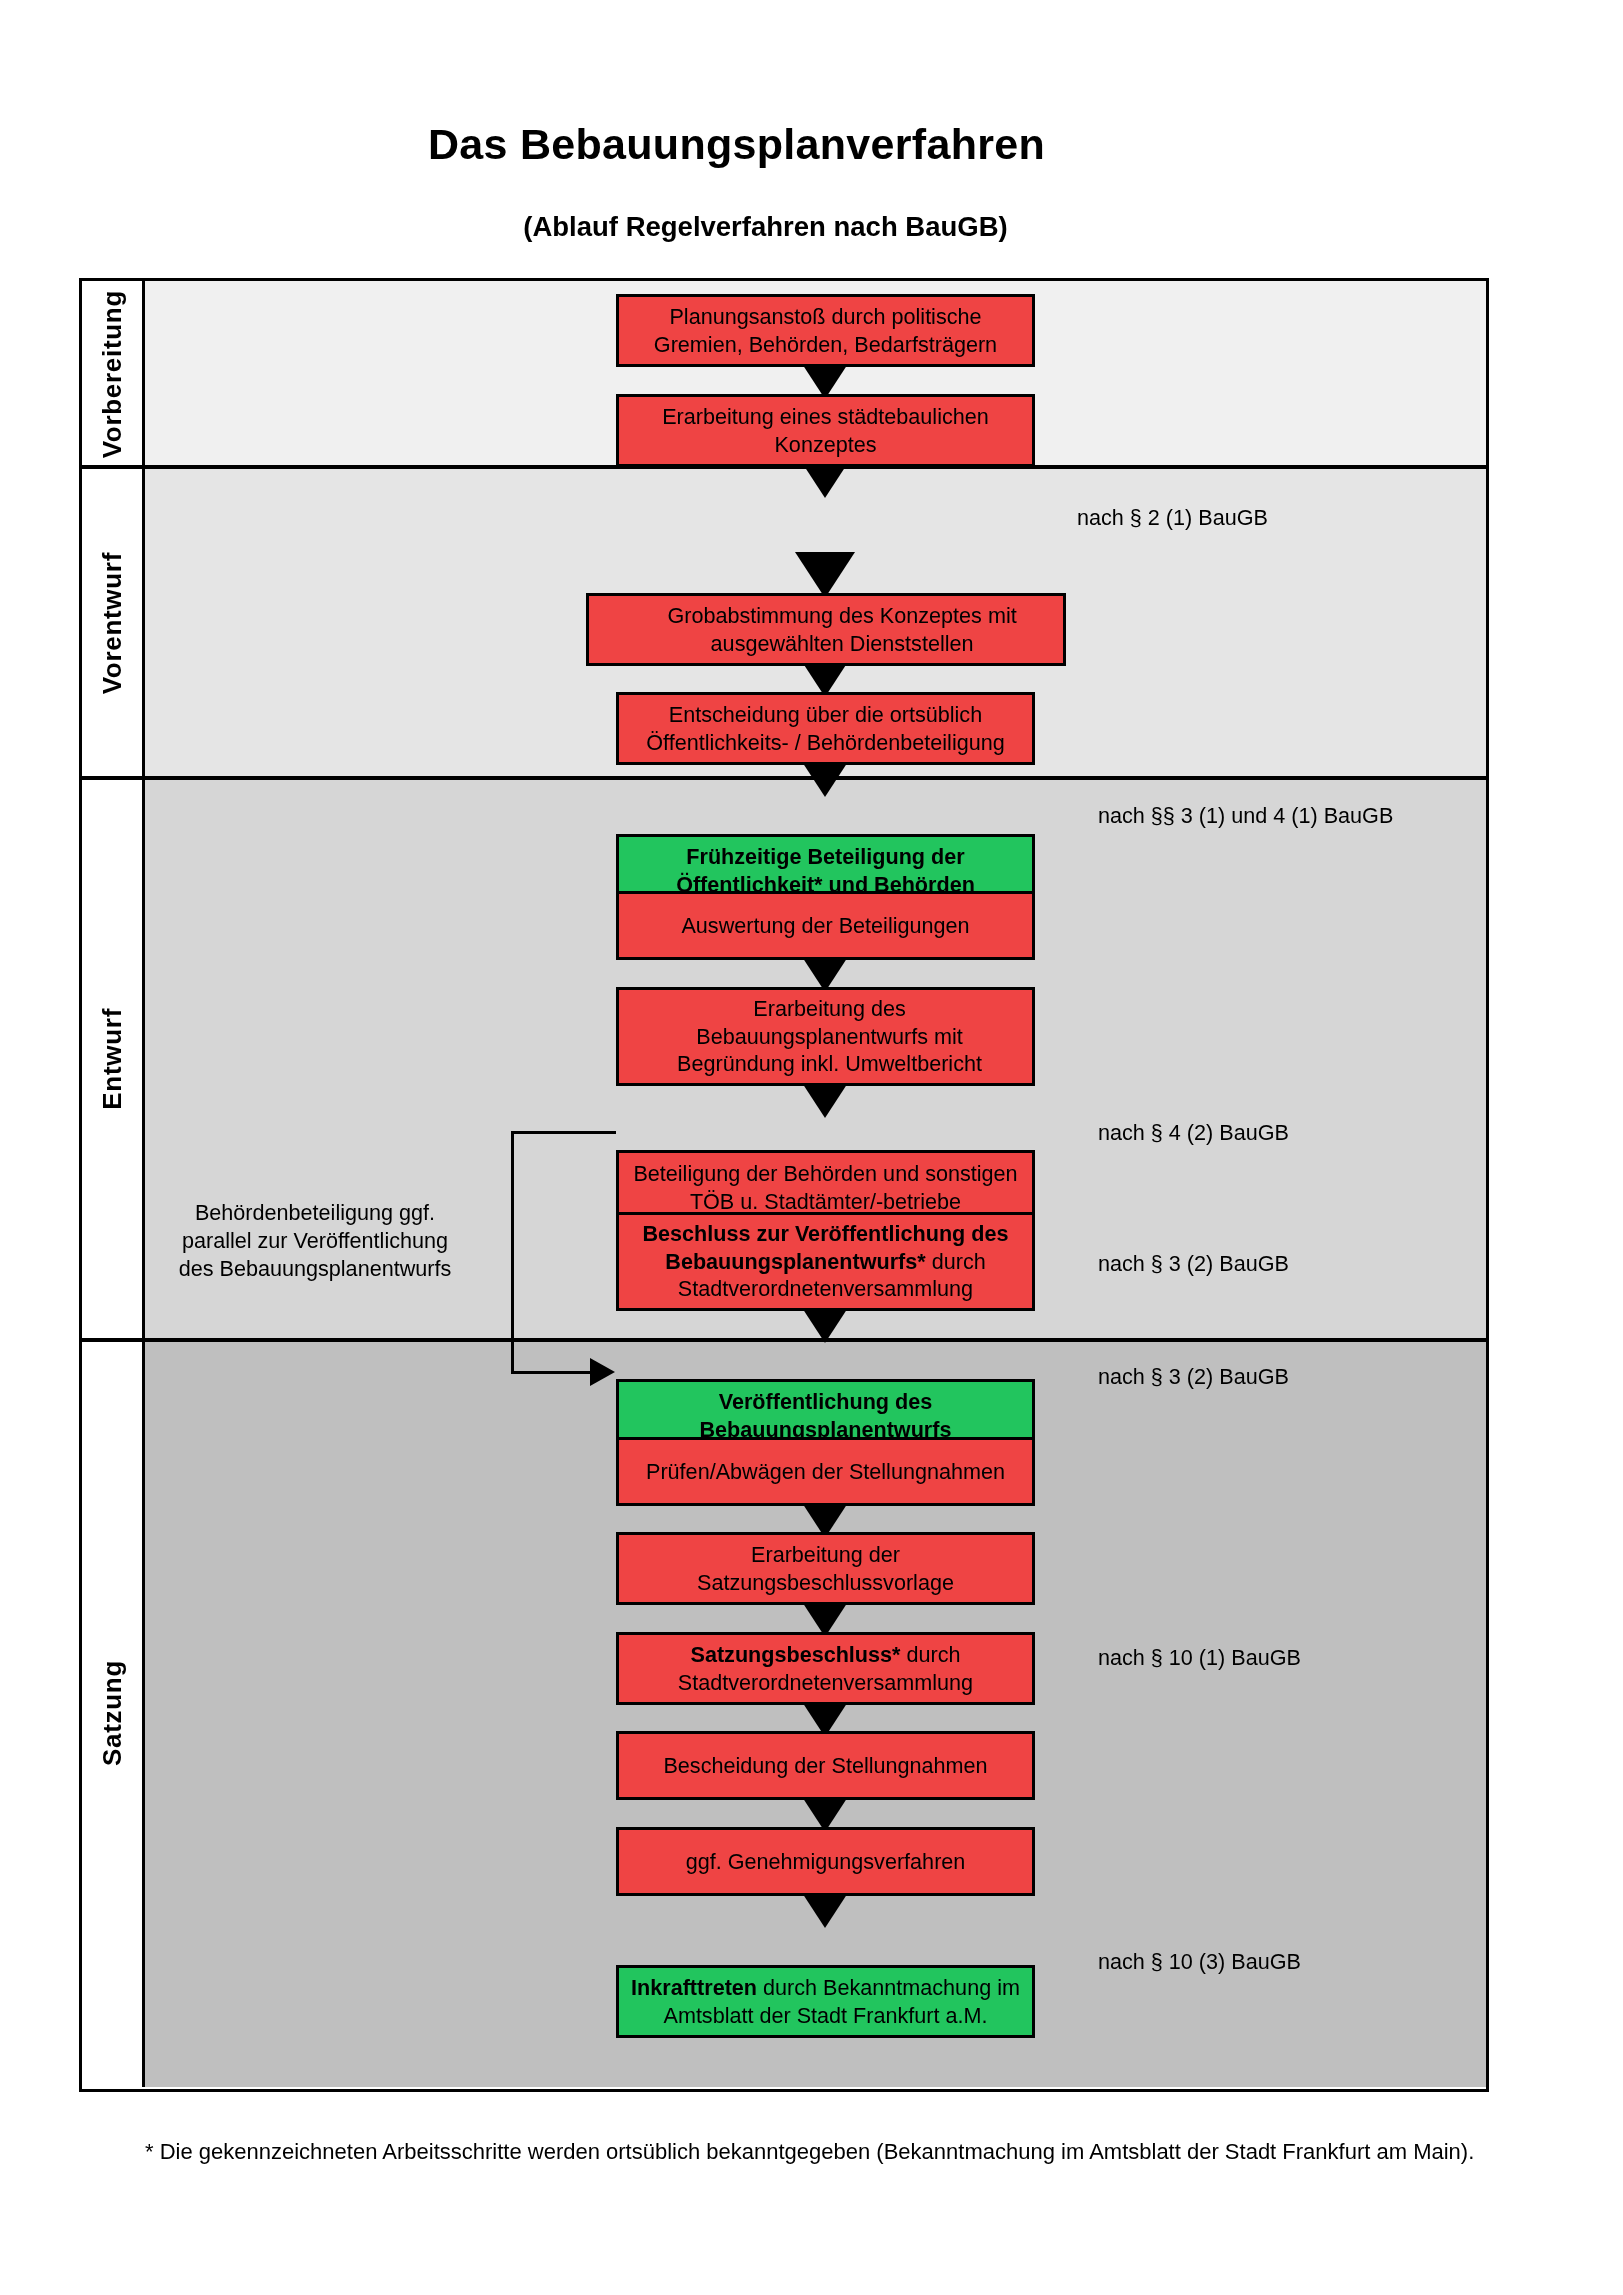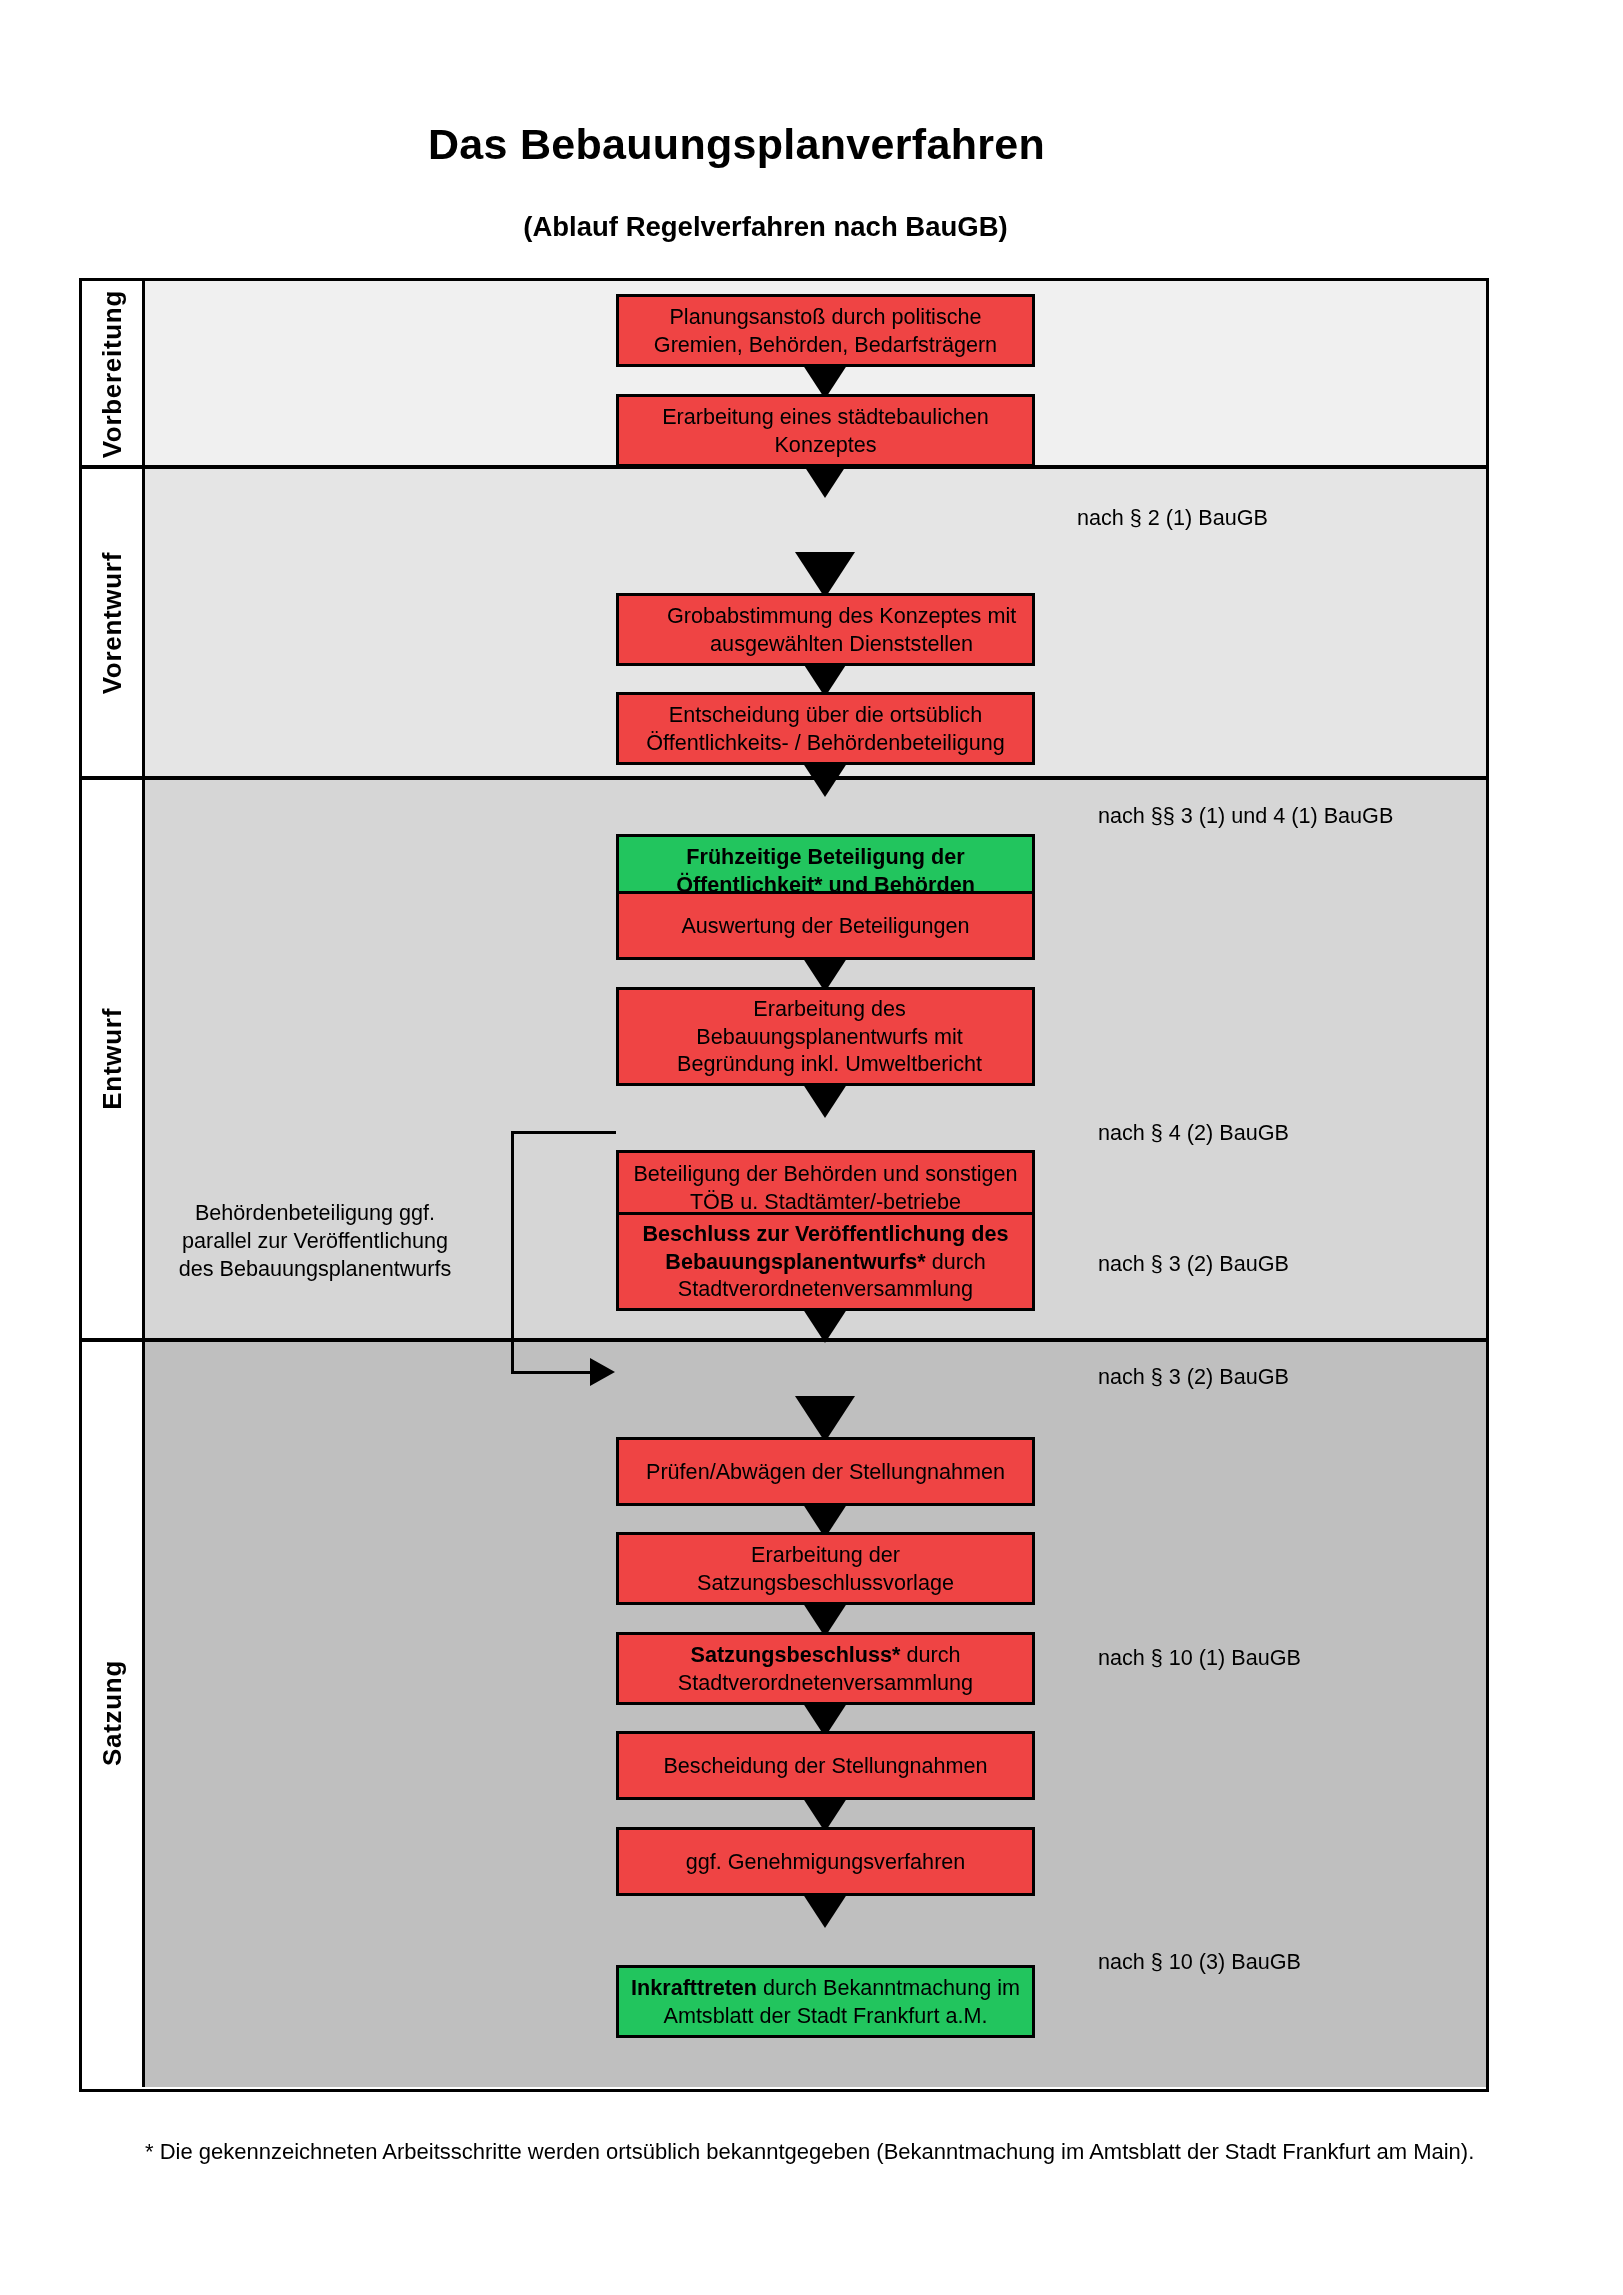--- a/index.html
+++ b/index.html
@@ -200,21 +200,21 @@
       <div class="divider" style="top: 1057px;"></div>
       <div class="box" style="left: 534px; top: 13px; width: 419px; height: 73px;">
         <div><span>Planungsanstoß durch politische Gremien, Behörden, Bedarfsträgern</span></div>
       </div>
       <div class="arrow" style="left: 713px; top: 72px; border-top-width: 46px;"></div>
       <div class="box" style="left: 534px; top: 113px; width: 419px; height: 73px;">
         <div><span>Erarbeitung eines städtebaulichen Konzeptes</span></div>
       </div>
       <div class="arrow" style="left: 713px; top: 171px; border-top-width: 46px;"></div>
       <div class="arrow" style="left: 713px; top: 271px; border-top-width: 46px;"></div>
-      <div class="box" style="left: 534px; top: 312px; width: 419px; height: 73px; padding-left: 40px;">
+      <div class="box" style="left: 504px; top: 312px; width: 480px; height: 73px; padding-left: 40px;">
         <div><span>Grobabstimmung des Konzeptes mit ausgewählten Dienststellen</span></div>
       </div>
       <div class="arrow" style="left: 713px; top: 370px; border-top-width: 46px;"></div>
       <div class="box" style="left: 534px; top: 411px; width: 419px; height: 73px;">
         <div><span>Entscheidung über die ortsüblich Öffentlichkeits- / Behördenbeteiligung</span></div>
       </div>
       <div class="arrow" style="left: 713px; top: 470px; border-top-width: 46px;"></div>
       <div class="box blue" style="left: 534px; top: 511px; width: 419px; height: 73px;">
         <div><span class="b">Frühzeitige Beteiligung der Öffentlichkeit* und Behörden</span></div>
       </div>
@@ -228,20 +228,23 @@
       </div>
       <div class="arrow" style="left: 713px; top: 791px; border-top-width: 46px;"></div>
       <div class="box" style="left: 534px; top: 869px; width: 419px; height: 75px;">
         <div><span>Beteiligung der Behörden und sonstigen TÖB u. Stadtämter/-betriebe</span></div>
       </div>
       <div class="arrow" style="left: 713px; top: 890px; border-top-width: 46px;"></div>
       <div class="box" style="left: 534px; top: 931px; width: 419px; height: 99px;">
         <div><span class="b">Beschluss zur Veröffentlichung des Bebauungsplanentwurfs*</span><span> durch Stadtverordnetenversammlung</span></div>
       </div>
       <div class="arrow" style="left: 713px; top: 1016px; border-top-width: 46px;"></div>
+      <div class="box blue" style="left: 534px; top: 1056px; width: 419px; height: 73px;">
+        <div><span class="b">Veröffentlichung des Bebauungsplanentwurfs</span></div>
+      </div>
       <div class="arrow" style="left: 713px; top: 1115px; border-top-width: 46px;"></div>
       <div class="box" style="left: 534px; top: 1156px; width: 419px; height: 69px;">
         <div><span>Prüfen/Abwägen der Stellungnahmen</span></div>
       </div>
       <div class="arrow" style="left: 713px; top: 1211px; border-top-width: 46px;"></div>
       <div class="box" style="left: 534px; top: 1251px; width: 419px; height: 73px;">
         <div><span>Erarbeitung der Satzungsbeschlussvorlage</span></div>
       </div>
       <div class="arrow" style="left: 713px; top: 1310px; border-top-width: 46px;"></div>
       <div class="box" style="left: 534px; top: 1351px; width: 419px; height: 73px;">

